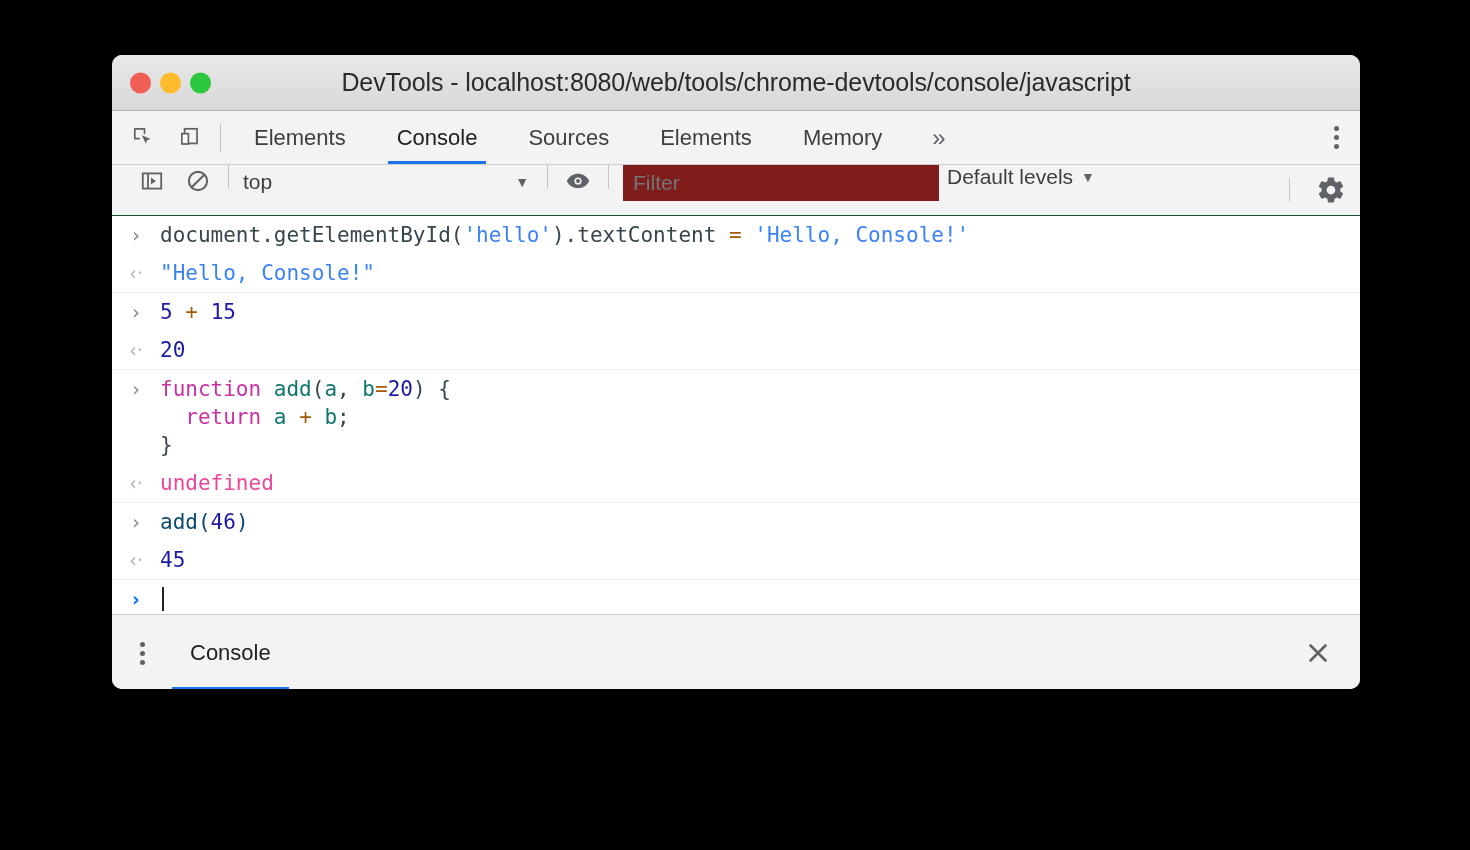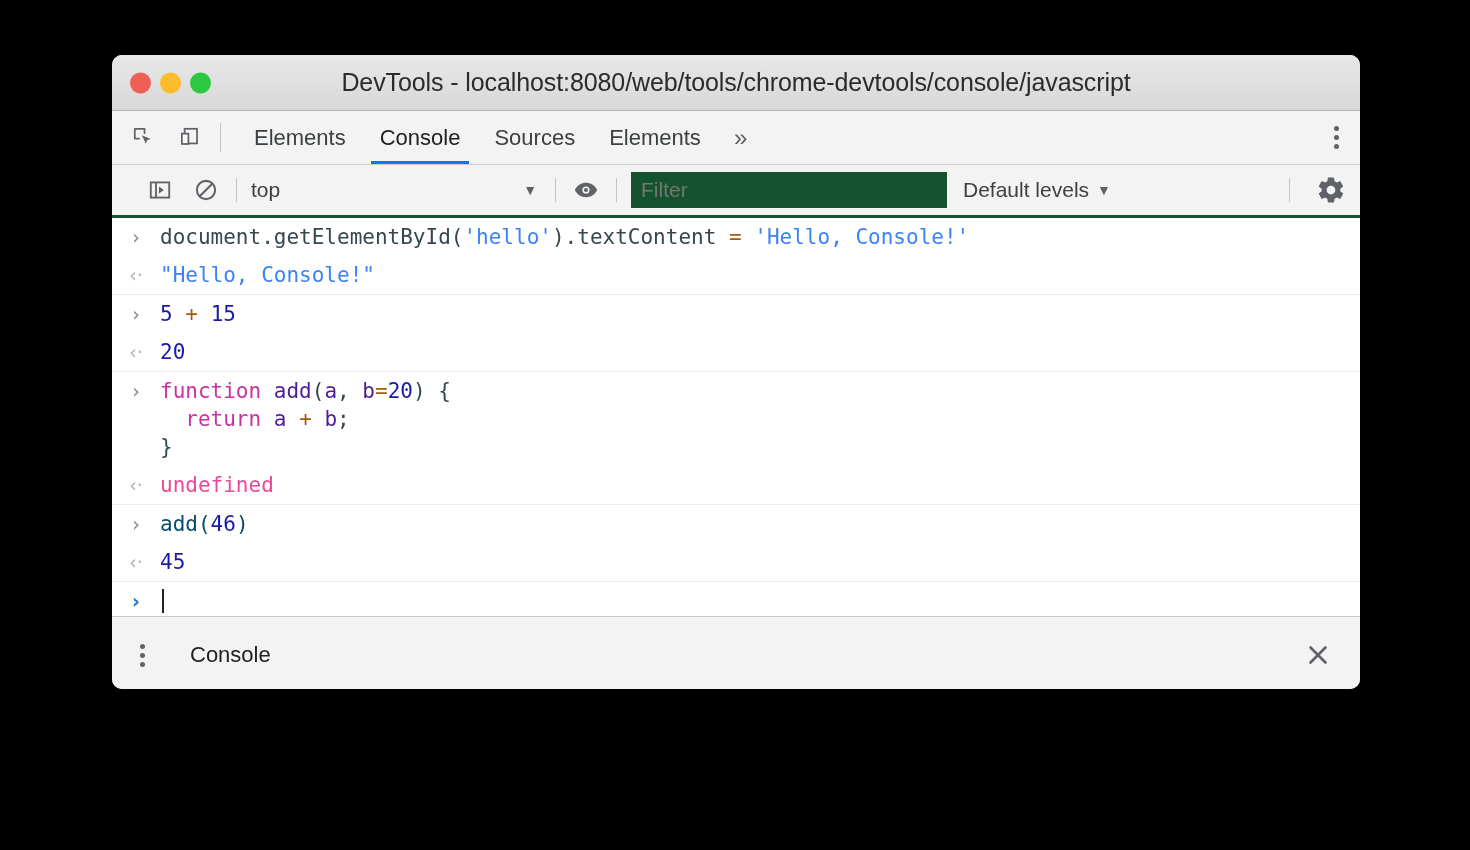--- a/index.html
+++ b/index.html
@@ -92,20 +92,21 @@
     justify-content: center;
   }
   .vsep {
     width: 1px;
     background: #c6c6c6;
     margin: 12px 16px 12px 14px;
   }
   .tabs {
     display: flex;
     align-items: stretch;
+    gap: 17px;
   }
   .tab {
     display: flex;
     align-items: center;
     padding: 0 17px;
     font-size: 22px;
     color: #3c4043;
     position: relative;
     white-space: nowrap;
   }
@@ -144,24 +145,24 @@
     height: 5px;
     border-radius: 50%;
     background: #5f6368;
     display: block;
   }
 
   
   .filterbar {
     height: 50px;
     background: #f3f3f3;
-    border-bottom: 3px solid #14532d;
-    display: flex;
-    align-items: center;
-    padding-left: 32px;
+    border-bottom: 1px solid #14532d;
+    display: flex;
+    align-items: flex-start;
+    padding-left: 24px;
   }
   .filterbar .vsep2 {
     width: 1px;
     height: 24px;
     background: #c6c6c6;
     margin: 0 14px;
   }
   .ctx-select {
     display: flex;
     align-items: center;
@@ -173,35 +174,35 @@
   }
   .ctx-select .caret {
     margin-left: auto;
     font-size: 14px;
     color: #5f6368;
     padding-right: 4px;
   }
   .filter-input {
     width: 296px;
     height: 36px;
-    background: #14532d;
+    background: #7f1d1d;
     border: none;
     outline: none;
     font-size: 21px;
     color: #9aa0a6;
     padding: 0 10px;
     font-family: "Liberation Sans", sans-serif;
   }
   .levels {
     display: flex;
     align-items: center;
     gap: 8px;
     font-size: 21px;
     color: #3c4043;
-    margin-left: 16px;
+    margin-left: 8px;
     white-space: nowrap;
   }
   .levels .caret { font-size: 14px; color: #5f6368; }
   .filterbar-right {
     margin-left: auto;
     display: flex;
     align-items: center;
     height: 100%;
   }
   .filterbar-right .vsep2 { margin: 0 12px 0 0; }
@@ -242,21 +243,21 @@
   .gutter.prompt { color: #1a73e8; font-weight: bold; }
   .code {
     white-space: pre;
     line-height: 28px;
     color: #37474f;
   }
   
   .t-str  { color: #3b82f6; }
   .t-num  { color: #1a1aa6; }
   .t-kw   { color: #c932a0; }
-  .t-ident{ color: #4c1d95; }
+  .t-ident{ color: #0f766e; }
   .t-op   { color: #a55a0a; }
   .t-plain{ color: #37474f; }
   .t-gray { color: #ec4899; }
   .t-dark { color: #0c4a6e; }
 
   .caret-bar {
     display: inline-block;
     width: 2px;
     height: 24px;
     background: #202124;
@@ -340,20 +341,23 @@
           <span>Elements</span>
         </div>
         <div class="tab active">
           <span>Console</span>
         </div>
         <div class="tab">
           <span>Sources</span>
         </div>
         <div class="tab">
           <span>Elements</span>
+        </div>
+        <div class="tab">
+          <span>Memory</span>
         </div>
         <div class="tab more">
           <span>»</span>
         </div>
       </div>
       <div class="tabbar-right">
         <div class="vsep"></div>
         <div class="kebab">
           <i></i>
             <i></i>

